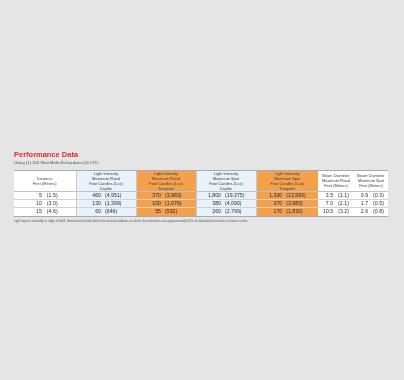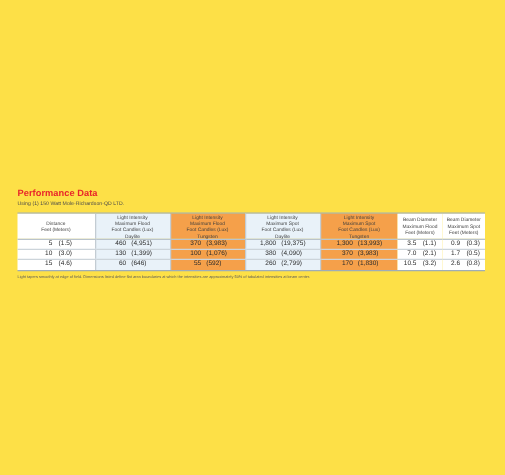--- a/index.html
+++ b/index.html
@@ -9,21 +9,21 @@
     height: 380px;
     background: #ffffff;
     font-family: "Liberation Sans", sans-serif;
     overflow: hidden;
   }
 
   #page {
     position: relative;
     width: 404px;
     height: 380px;
-    background: #fde047;
+    background: #e5e5e5;
   }
 
   #panel {
     position: absolute;
     left: 14px;
     top: 150px;
     width: 376px;
   }
 
   

